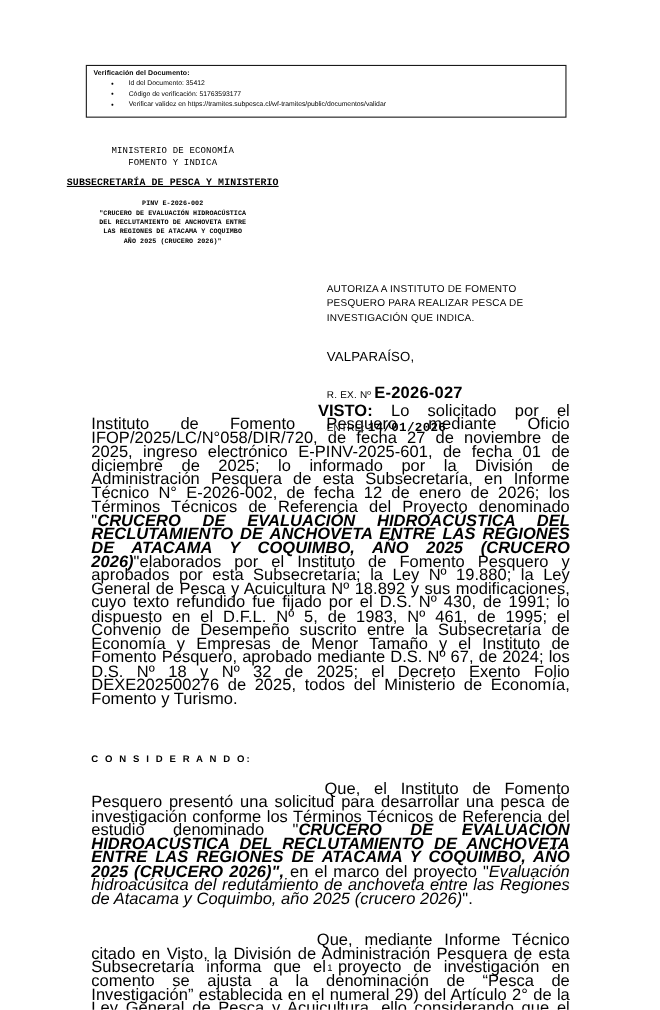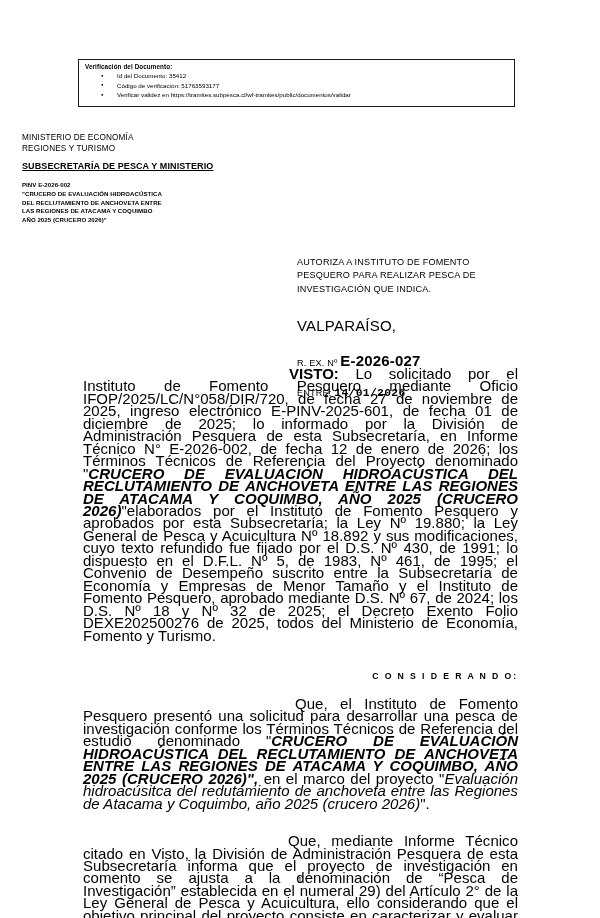--- a/index.html
+++ b/index.html
@@ -53,20 +53,22 @@
     top: -0.4px;
     font-size: 4.2px;
   }
 
   
   .masthead {
     position: absolute;
     left: 22px;
     top: 132px;
     width: 270px;
+    text-align: center;
+    font-family: Liberation Mono, monospace;
   }
   .ministry-line {
     font-size: 8.2px;
     line-height: 11.2px;
     letter-spacing: 0.15px;
   }
   .subsec {
     font-size: 9px;
     font-weight: bold;
     text-decoration: underline;
@@ -91,21 +93,21 @@
     width: 222px;
   }
   .auth-title {
     font-size: 9.1px;
     line-height: 13.3px;
     letter-spacing: 0.2px;
     margin-top: 28px;
   }
   .place {
     margin-top: 21px;
-    font-size: 15px;
+    font-size: 12px;
     letter-spacing: 0.2px;
   }
   .resol {
     margin-top: 18px;
     font-size: 9.1px;
     letter-spacing: 0.2px;
   }
   .resol .strongnum {
     font-weight: bold;
     font-size: 15px;
@@ -142,22 +144,22 @@
     text-indent: 206px;
   }
   .para b { font-weight: bold; }
   .para .bi {
     font-weight: bold;
     font-style: italic;
   }
   .para .it { font-style: italic; }
 
   .considerando-head {
-    margin-top: 29px;
-    text-align: right;
+    margin-top: 43px;
+    text-align: left;
     font-size: 8.7px;
     font-weight: bold;
     letter-spacing: 1.9px;
   }
   .para.p-cons1 {
     margin-top: 17px;
     text-indent: 212px;
   }
   .para.p-cons2 {
     margin-top: 25px;
@@ -181,21 +183,21 @@
   <div class="verif-title">Verificación del Documento:</div>
   <ul class="verif-list">
     <li>Id del Documento: 35412</li>
     <li>Código de verificación: 51763593177</li>
     <li>Verificar validez en https://tramites.subpesca.cl/wf-tramites/public/documentos/validar</li>
   </ul>
 </div>
 
 <div class="masthead">
   <div class="ministry-line">MINISTERIO DE ECONOMÍA</div>
-  <div class="ministry-line">REGIONES Y TURISMO</div>
+  <div class="ministry-line">FOMENTO Y INDICA</div>
   <div class="subsec">SUBSECRETARÍA DE PESCA Y MINISTERIO</div>
   <div class="project-ref">
     <div>PINV E-2026-002</div>
     <div>"CRUCERO DE EVALUACIÓN HIDROACÚSTICA</div>
     <div>DEL RECLUTAMIENTO DE ANCHOVETA ENTRE</div>
     <div>LAS REGIONES DE ATACAMA Y COQUIMBO</div>
     <div>AÑO 2025 (CRUCERO 2026)"</div>
   </div>
 </div>
 

